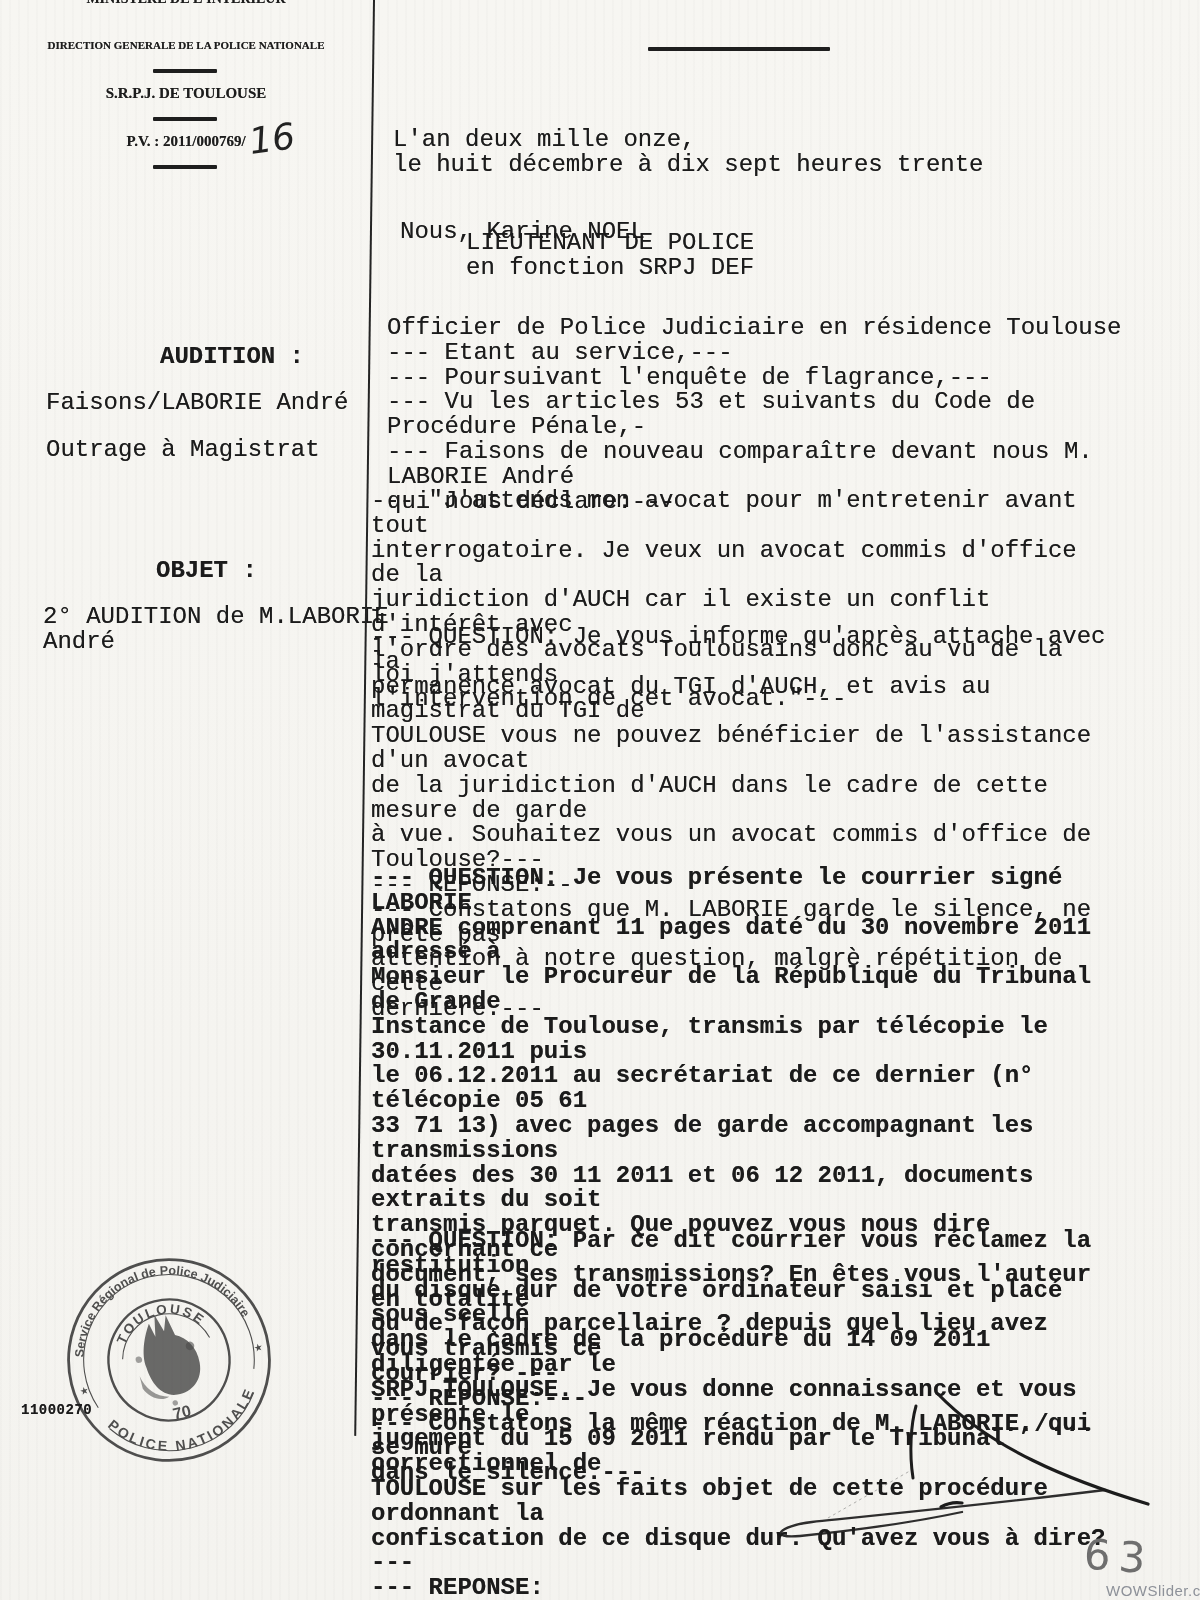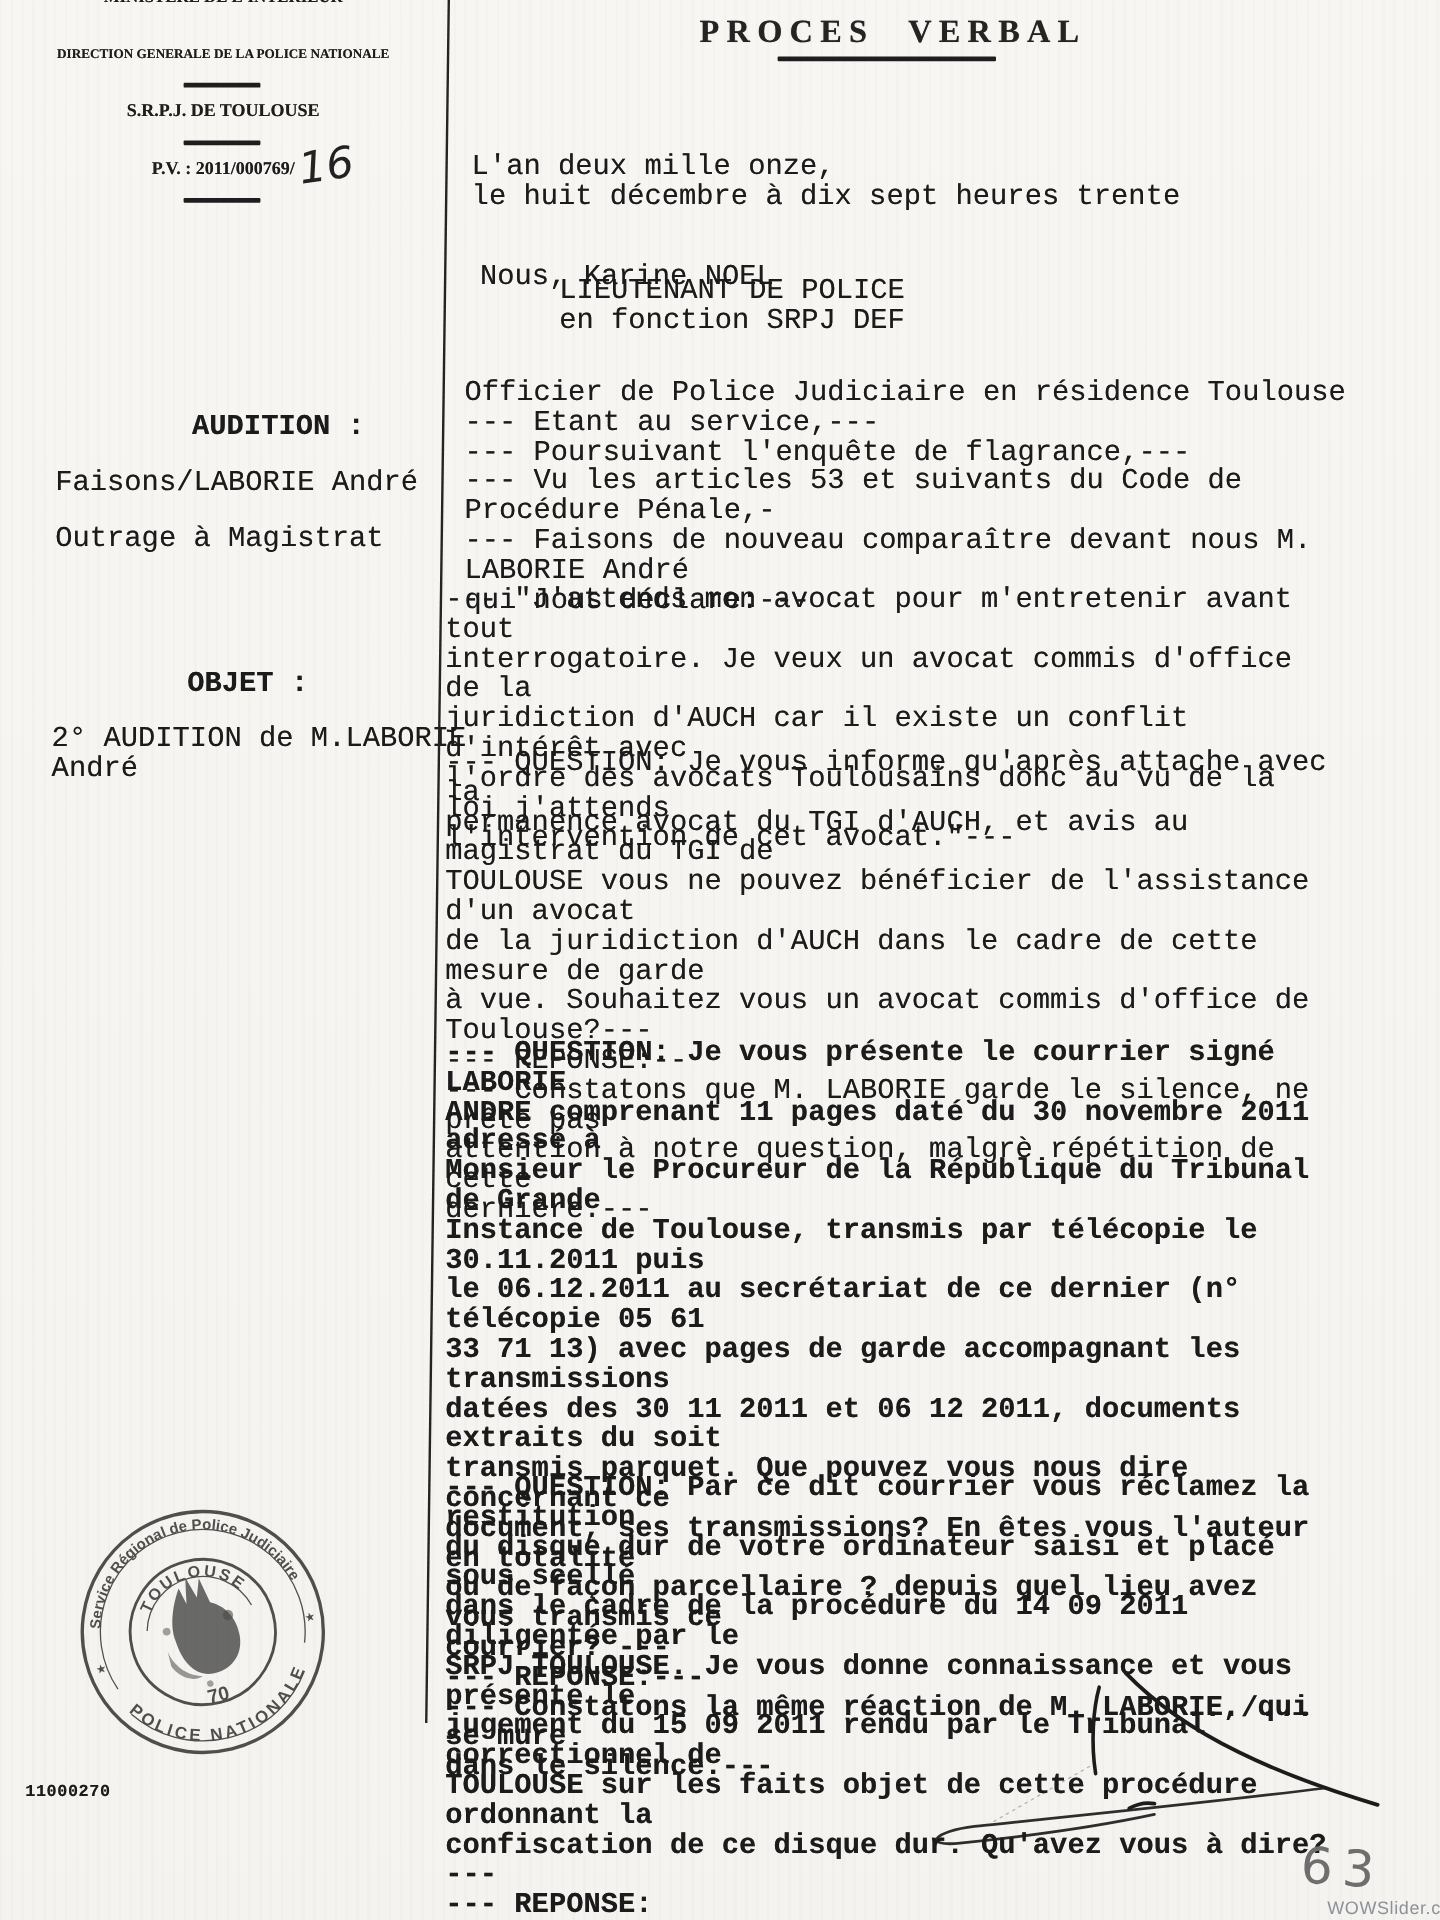--- a/index.html
+++ b/index.html
@@ -92,25 +92,24 @@
         <path d="M78,102 C76,88 84,72 90,63 L93,76 L97,56 L102,73 L107,59 L111,79
                  C121,84 128,95 127,109 C126,125 114,134 100,133 C86,132 79,118 78,102 Z" opacity=".82"></path>
         <path d="M70,108 C72,120 80,130 92,133 C84,136 74,130 70,120 Z" opacity=".55"></path>
         <circle cx="122" cy="92" r="4" opacity=".6"></circle>
         <circle cx="73" cy="93" r="3" opacity=".5"></circle>
         <circle cx="96" cy="140" r="2.5" opacity=".5"></circle>
       </g>
     </g>
   </svg>
 
-  <div class="abs mono" style="left:21px; top:1482px; font-size:14px; font-weight:bold; letter-spacing:.5px;">11000270</div>
+  <div class="abs mono" style="left:21px; top:1398px; font-size:14px; font-weight:bold; letter-spacing:.5px;">11000270</div>
 
   <div class="abs vline"></div>
 
-  <div class="abs title" style="left:583px; top:11px;">PROCES VERBAL</div>
   <div class="abs rule" style="left:648px; top:47px; width:182px; height:4px;"></div>
 
   <div class="abs mono" style="left:393px; top:128px;">L'an deux mille onze,
 le huit décembre à dix sept heures trente</div>
 
   <div class="abs mono" style="left:400px; top:220px;"><span>Nous, </span><span class="bold">Karine NOEL</span></div>
   <div class="abs mono" style="left:466px; top:231px;">LIEUTENANT DE POLICE
 en fonction SRPJ DEF</div>
 
   <div class="abs mono" style="left:371px; top:316px; width:740px;padding-left:16px;">Officier de Police Judiciaire en résidence Toulouse

